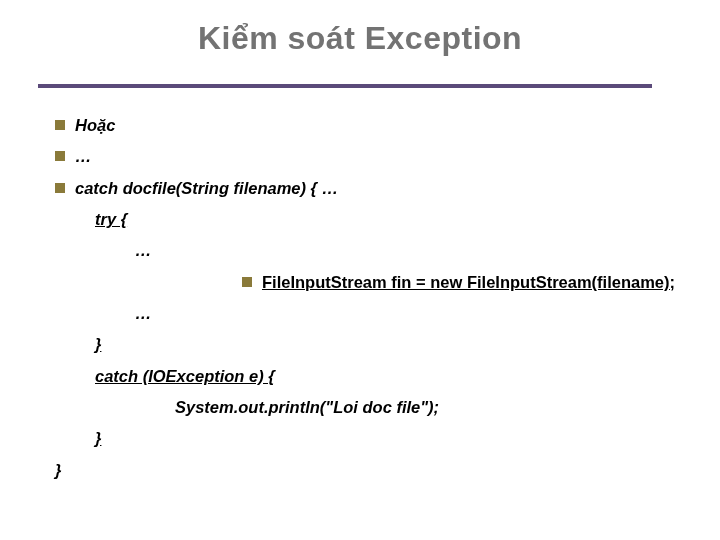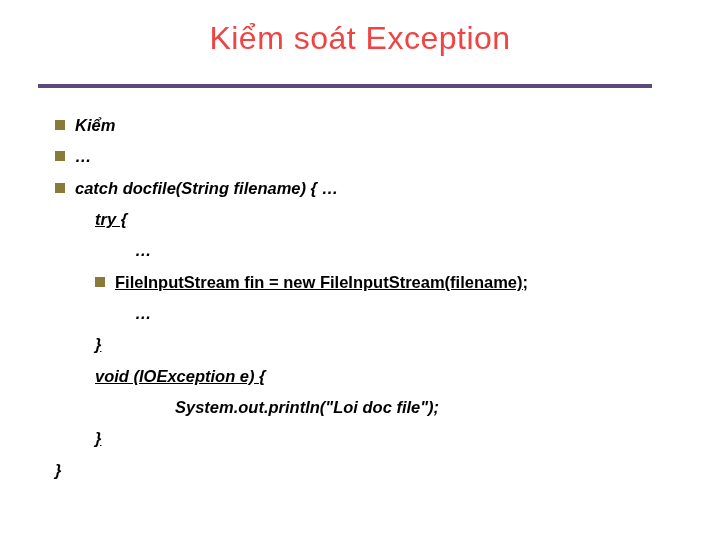--- a/index.html
+++ b/index.html
@@ -17,22 +17,22 @@
     height: 540px;
     box-sizing: border-box;
   }
   .title {
     position: absolute;
     top: 20px;
     left: 0;
     width: 720px;
     text-align: center;
     font-size: 32px;
-    font-weight: normal;
-    color: #ef4444;
+    font-weight: bold;
+    color: #737373;
     letter-spacing: 0.5px;
   }
   .accent-line {
     position: absolute;
     top: 84px;
     left: 38px;
     width: 614px;
     height: 4px;
     background: #5b4a7a;
   }
@@ -40,21 +40,21 @@
     position: absolute;
     top: 110px;
     left: 55px;
     width: 620px;
     font-size: 16.5px;
     font-weight: bold;
     font-style: italic;
     color: #000;
     line-height: 1.9;
   }
-  .normal { font-style: normal; }
+  .normal { font-style: normal; text-align: right; }
   .ind1 { padding-left: 40px; text-decoration: underline; }
   .ind2 { padding-left: 80px; }
   .ind3 { padding-left: 120px; }
   .marker {
     display: inline-block;
     width: 10px;
     height: 10px;
     background: #8a7a3a;
     margin-right: 10px;
     vertical-align: 1px;
@@ -64,21 +64,21 @@
 <body>
 
 <div class="slide">
 
   <div class="title">Kiểm soát Exception</div>
 
   <div class="accent-line"></div>
 
   <div class="body">
     <div>
-      <span class="marker"></span><span>Kiểm</span>
+      <span class="marker"></span><span>Hoặc</span>
     </div>
     <div>
       <span class="marker"></span><span>…</span>
     </div>
     <div>
       <span class="marker"></span><span>catch docfile(String  filename) {  …</span>
     </div>
     <div class="ind1">
       <span>try {</span>
     </div>
@@ -88,21 +88,21 @@
     <div class="ind1 normal">
       <span class="marker"></span><span style="font-weight:bold">FileInputStream fin = new FileInputStream(filename);</span>
     </div>
     <div class="ind2">
       <span>…</span>
     </div>
     <div class="ind1">
       <span>}</span>
     </div>
     <div class="ind1">
-      <span>void (IOException e) {</span>
+      <span>catch (IOException e) {</span>
     </div>
     <div class="ind3">
       <span>System.out.println("Loi doc file");</span>
     </div>
     <div class="ind1">
       <span>}</span>
     </div>
     <div>
       <span>}</span>
     </div>

